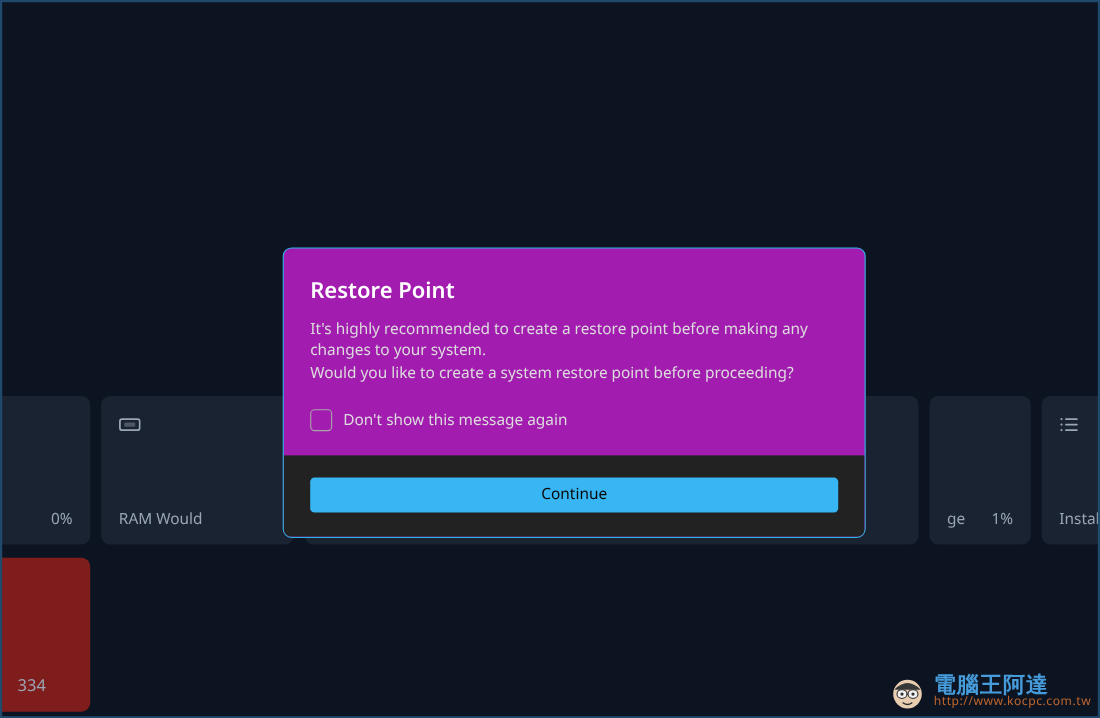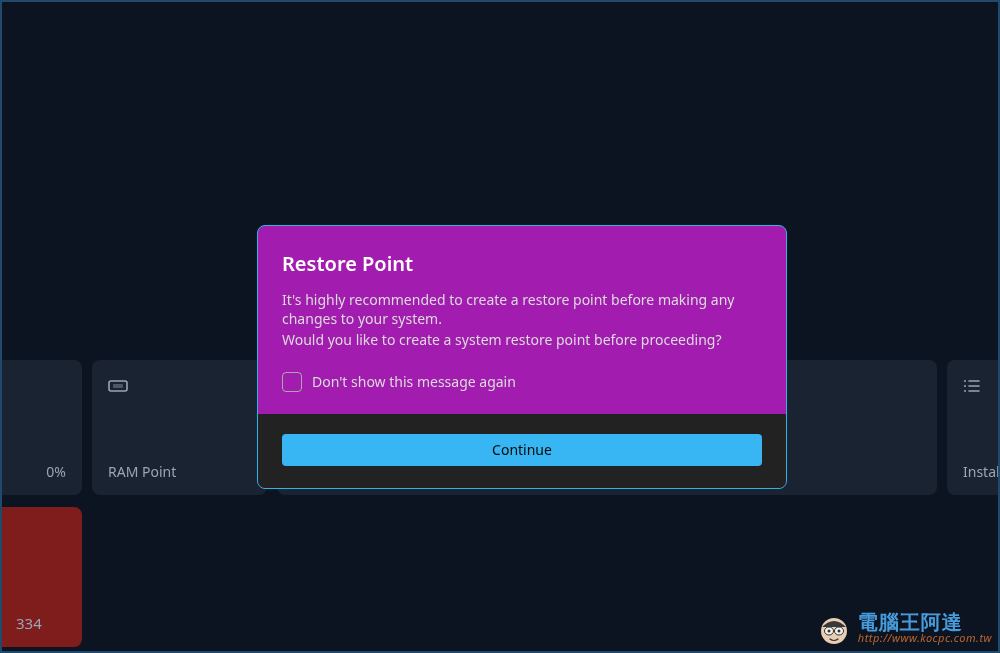--- a/index.html
+++ b/index.html
@@ -185,21 +185,20 @@
       font-size: 20px;
       font-weight: 700;
       color: #4aa3e6;
       letter-spacing: 1px;
     }
     .wm-sub {
       font-size: 11px;
       color: #c96a2e;
       text-align: right;
       letter-spacing: 0.5px;
-      font-style: italic;
     }
 
     
     .frame {
       position: absolute;
       inset: 0;
       border: 2px solid #1f4a6b;
       pointer-events: none;
     }
   </style>
@@ -212,25 +211,29 @@
     <span class="card-value">0%</span>
   </div>
 
   <div class="card card-2">
     <span class="card-icon">
       <svg width="20" height="16" viewBox="0 0 20 16" fill="none" stroke="currentColor" stroke-width="1.6">
         <rect x="1" y="3" width="18" height="10" rx="2"></rect>
         <rect x="5" y="6" width="10" height="4" rx="1" fill="currentColor" stroke="none" opacity="0.4"></rect>
       </svg>
     </span>
-    <span class="card-label">RAM Point</span>
+    <span class="card-label">RAM Would</span>
   </div>
 
   <div class="card card-3"></div>
 
+  <div class="card card-4">
+    <span class="card-value-left">ge</span>
+    <span class="card-value">1%</span>
+  </div>
 
   <div class="card card-5">
     <span class="card-icon">
       <svg width="18" height="16" viewBox="0 0 18 16" fill="none" stroke="currentColor" stroke-width="1.6" stroke-linecap="round">
         <circle cx="2" cy="3" r="1" fill="currentColor" stroke="none"></circle>
         <line x1="6" y1="3" x2="16" y2="3"></line>
         <circle cx="2" cy="8" r="1" fill="currentColor" stroke="none"></circle>
         <line x1="6" y1="8" x2="16" y2="8"></line>
         <circle cx="2" cy="13" r="1" fill="currentColor" stroke="none"></circle>
         <line x1="6" y1="13" x2="16" y2="13"></line>

